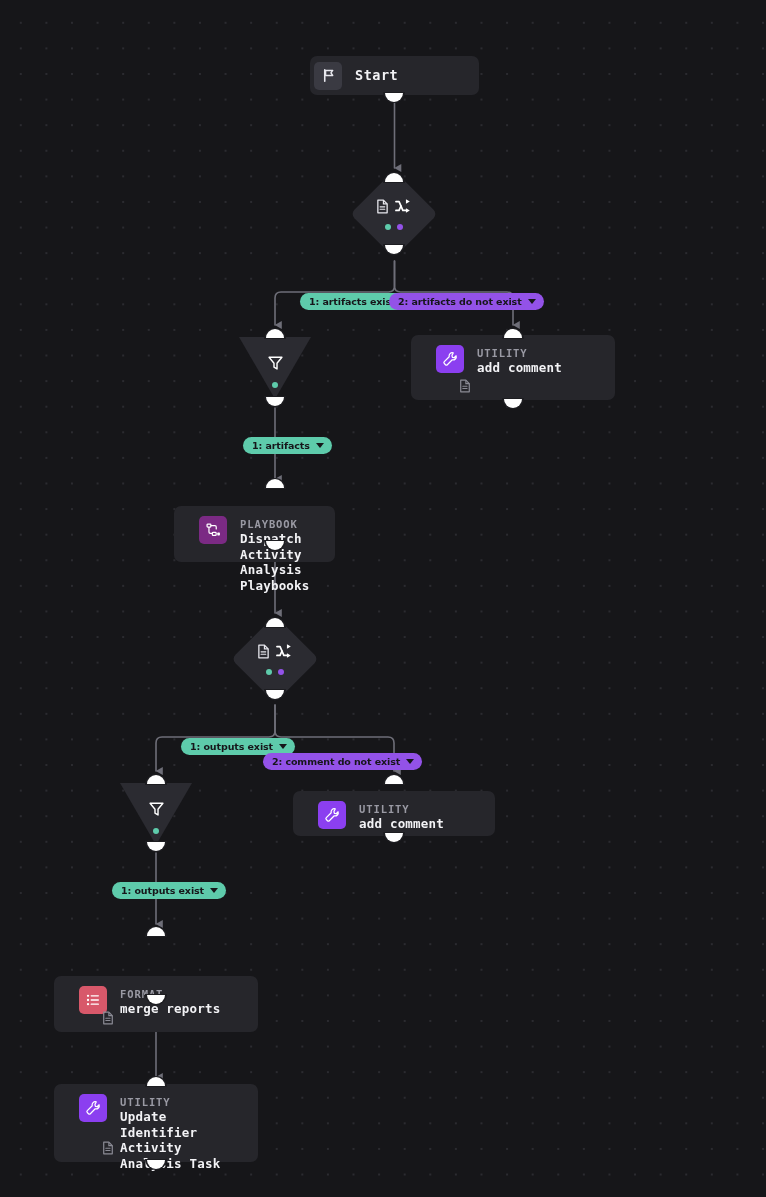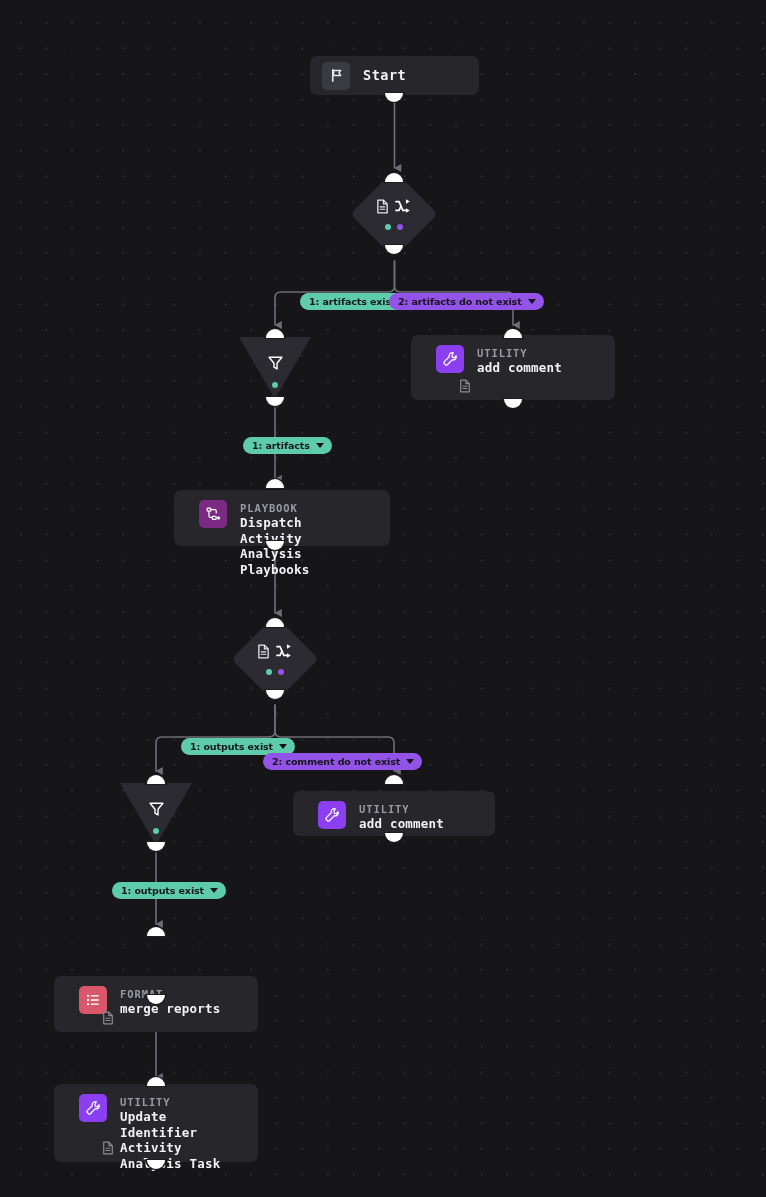--- a/index.html
+++ b/index.html
@@ -89,21 +89,21 @@
     position: absolute;
     left: 48px;
     bottom: 8px;
     width: 12px;
     height: 14px;
   }
 
   
   .node.start {
     align-items: center;
-    padding: 9px 12px;
+    padding: 9px 4px;
   }
   .node.start .node-title {
     font-size: 13.5px;
     letter-spacing: 0.5px;
   }
 
   
   .port {
     position: absolute;
     width: 18px;
@@ -327,21 +327,21 @@
         <path d="M8 1.2v4h4" fill="none" stroke="#8b8b95" stroke-width="1.3"></path>
         <path d="M4.4 8.4h5M4.4 11h5" stroke="#8b8b95" stroke-width="1.2" stroke-linecap="round"></path>
       </svg>
     </span>
   </div>
   <div class="port-ring bottom" style="left:502px; top:398px;"></div>
   <div class="port bottom" style="left:504px; top:399px;"></div>
 
   <div class="port-ring top" style="left:264px; top:478px;"></div>
   <div class="port top" style="left:266px; top:479px;"></div>
-  <div class="node" style="left:174px; top:490px; width:216px; height:56px;">
+  <div class="node" style="left:174px; top:506px; width:161px; height:56px;">
     <div class="node-icon" style="background:#7b2a84;">
       <svg width="17" height="17" viewBox="0 0 18 18">
         <rect x="2.2" y="2.2" width="4" height="3.2" rx="0.8" fill="none" stroke="#ffffff" stroke-width="1.3"></rect>
         <rect x="7.8" y="11" width="4" height="3.2" rx="0.8" fill="none" stroke="#ffffff" stroke-width="1.3"></rect>
         <rect x="13" y="11" width="2.8" height="3.2" rx="0.8" fill="#ffffff"></rect>
         <path d="M4.2 5.6v5.1a1.4 1.4 0 0 0 1.4 1.4h2" fill="none" stroke="#ffffff" stroke-width="1.3" stroke-linecap="round"></path>
         <path d="M6.4 3.8h4.1a1.4 1.4 0 0 1 1.4 1.4v2.2" fill="none" stroke="#ffffff" stroke-width="1.3" stroke-linecap="round"></path>
       </svg>
     </div>
     <div class="node-body">

